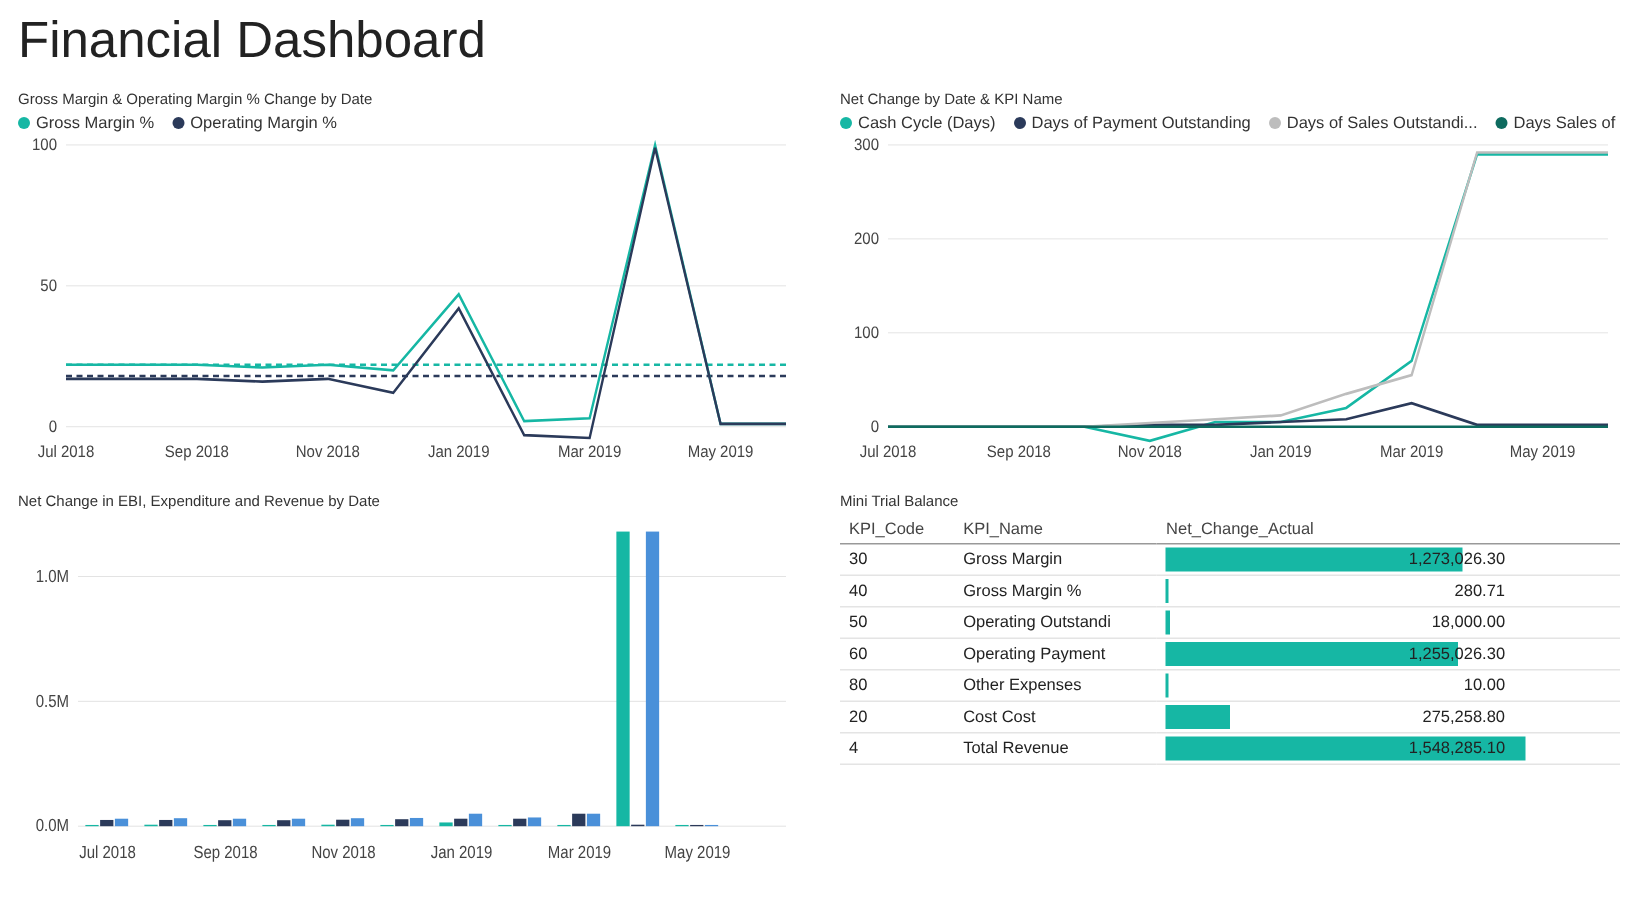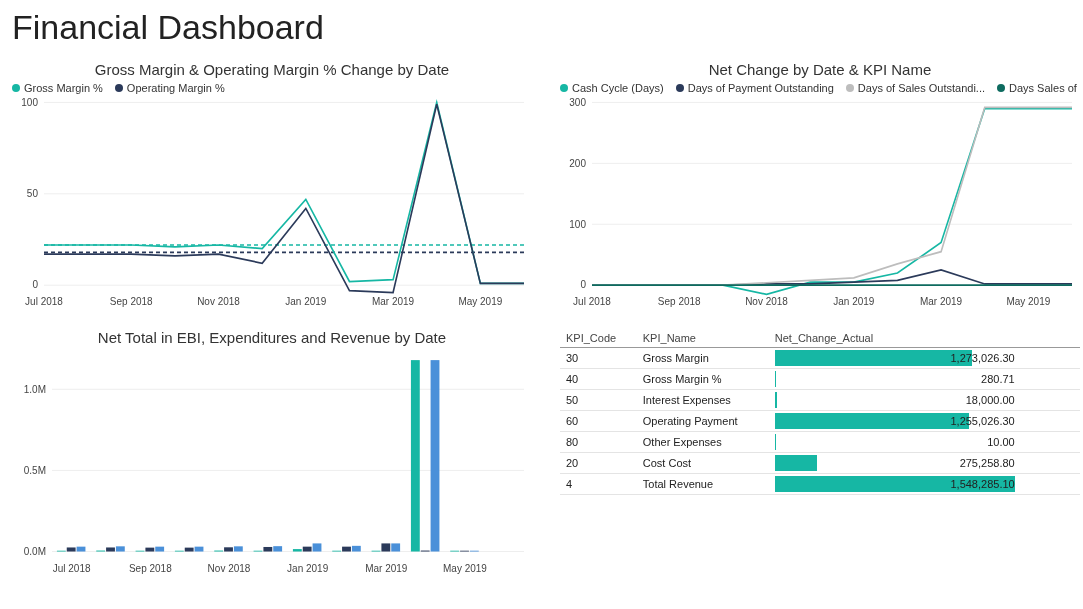--- a/index.html
+++ b/index.html
@@ -19,25 +19,24 @@
     color: #222;
   }
   .grid {
     display: grid;
     grid-template-columns: 520px 520px;
     grid-template-rows: 250px 250px;
     gap: 18px 28px;
   }
   .panel { display: flex; flex-direction: column; }
   .panel-title {
-    font-size: 15px;
+    font-size: 10px;
     font-weight: 400;
     color: #333;
     margin-bottom: 4px;
-    text-align: center;
   }
   .legend {
     display: flex;
     gap: 12px;
     font-size: 11px;
     color: #333;
     margin-bottom: 2px;
     flex-wrap: nowrap;
     overflow: hidden;
   }
@@ -64,21 +63,21 @@
     padding: 2px 6px;
     border-bottom: 1px solid #e4e4e4;
     vertical-align: middle;
   }
   .bar-cell { position: relative; height: 16px; width: 240px; }
   .bar-fill {
     position: absolute; left: 0; top: 0; bottom: 0;
     background: #16b7a4;
   }
   .bar-value {
-    position: absolute; right: 0; top: 0; bottom: 0;
+    position: absolute; right: 14px; top: 0; bottom: 0;
     display: flex; align-items: center;
     font-size: 11px; color: #222;
   }
 </style>
 </head>
 <body>
 
 <h1>Financial Dashboard</h1>
 
 <div class="grid">
@@ -155,21 +154,21 @@
           <text x="468.3636363636364" y="194" text-anchor="middle" class="axis-label">May 2019</text>
           <path d="M32,176 L75.63636363636364,176 L119.27272727272728,176 L162.9090909090909,176 L206.54545454545456,184.5 L250.1818181818182,173.16666666666666 L293.8181818181818,173.16666666666666 L337.45454545454544,164.66666666666666 L381.0909090909091,136.33333333333334 L424.72727272727275,11.666666666666657 L468.3636363636364,11.666666666666657 L512,11.666666666666657" class="series-line" stroke="#16b7a4"></path>
           <path d="M32,176 L75.63636363636364,176 L119.27272727272728,176 L162.9090909090909,176 L206.54545454545456,174.86666666666667 L250.1818181818182,174.86666666666667 L293.8181818181818,173.16666666666666 L337.45454545454544,171.46666666666667 L381.0909090909091,161.83333333333334 L424.72727272727275,174.86666666666667 L468.3636363636364,174.86666666666667 L512,174.86666666666667" class="series-line" stroke="#2b3a5a"></path>
           <path d="M32,176 L75.63636363636364,176 L119.27272727272728,176 L162.9090909090909,176 L206.54545454545456,173.73333333333332 L250.1818181818182,171.46666666666667 L293.8181818181818,169.2 L337.45454545454544,156.16666666666666 L381.0909090909091,144.83333333333334 L424.72727272727275,10.533333333333331 L468.3636363636364,10.533333333333331 L512,10.533333333333331" class="series-line" stroke="#bdbdbd"></path>
           <path d="M32,176 L75.63636363636364,176 L119.27272727272728,176 L162.9090909090909,176 L206.54545454545456,176 L250.1818181818182,176 L293.8181818181818,176 L337.45454545454544,176 L381.0909090909091,176 L424.72727272727275,176 L468.3636363636364,176 L512,176" class="series-line" stroke="#0e6b5f"></path>
         </svg>
     </div>
   </div>
 
   <div class="panel">
-    <div class="panel-title">Net Total in EBI, Expenditures and Revenue by Date</div>
+    <div class="panel-title">Net Change in EBI, Expenditure and Revenue by Date</div>
     <div class="chart-area">
       <svg id="svg-2" viewBox="0 0 520 200" preserveAspectRatio="none">
           <line x1="40" x2="512" y1="176" y2="176" class="gridline"></line>
           <text x="34" y="179" text-anchor="end" class="axis-label">0.0M</text>
           <line x1="40" x2="512" y1="105.16666666666666" y2="105.16666666666666" class="gridline"></line>
           <text x="34" y="108.16666666666666" text-anchor="end" class="axis-label">0.5M</text>
           <line x1="40" x2="512" y1="34.333333333333314" y2="34.333333333333314" class="gridline"></line>
           <text x="34" y="37.333333333333314" text-anchor="end" class="axis-label">1.0M</text>
           <text x="59.66666666666667" y="194" text-anchor="middle" class="axis-label">Jul 2018</text>
           <text x="138.33333333333334" y="194" text-anchor="middle" class="axis-label">Sep 2018</text>
@@ -211,20 +210,21 @@
           <rect x="339.9166666666667" y="171.04166666666666" width="8.850000000000001" height="4.958333333333343" fill="#4a90d9" class="bar"></rect>
           <rect x="379.25" y="168.91666666666666" width="8.850000000000001" height="7.083333333333343" fill="#4a90d9" class="bar"></rect>
           <rect x="418.5833333333333" y="8.833333333333343" width="8.850000000000001" height="167.16666666666666" fill="#4a90d9" class="bar"></rect>
           <rect x="457.9166666666667" y="175.29166666666666" width="8.850000000000001" height="0.7083333333333428" fill="#4a90d9" class="bar"></rect>
           <rect x="497.25" y="176" width="8.850000000000001" height="0" fill="#4a90d9" class="bar"></rect>
         </svg>
     </div>
   </div>
 
   <div class="panel">
+    <div class="panel-title">Mini Trial Balance</div>
     <table class="table">
       <thead>
         <tr>
           <th>KPI_Code</th>
           <th>KPI_Name</th>
           <th>Net_Change_Actual</th>
         </tr>
       </thead>
       <tbody id="table-body">
           <tr>
@@ -242,21 +242,21 @@
             <td>Gross Margin %</td>
             <td>
               <div class="bar-cell">
                 <div class="bar-fill" style="width: 0.5%; background: rgb(22, 183, 164);"></div>
                 <div class="bar-value">280.71</div>
               </div>
             </td>
           </tr>
           <tr>
             <td>50</td>
-            <td>Interest Expenses</td>
+            <td>Operating Outstandi</td>
             <td>
               <div class="bar-cell">
                 <div class="bar-fill" style="width: 1.16258%; background: rgb(22, 183, 164);"></div>
                 <div class="bar-value">18,000.00</div>
               </div>
             </td>
           </tr>
           <tr>
             <td>60</td>
             <td>Operating Payment</td>

